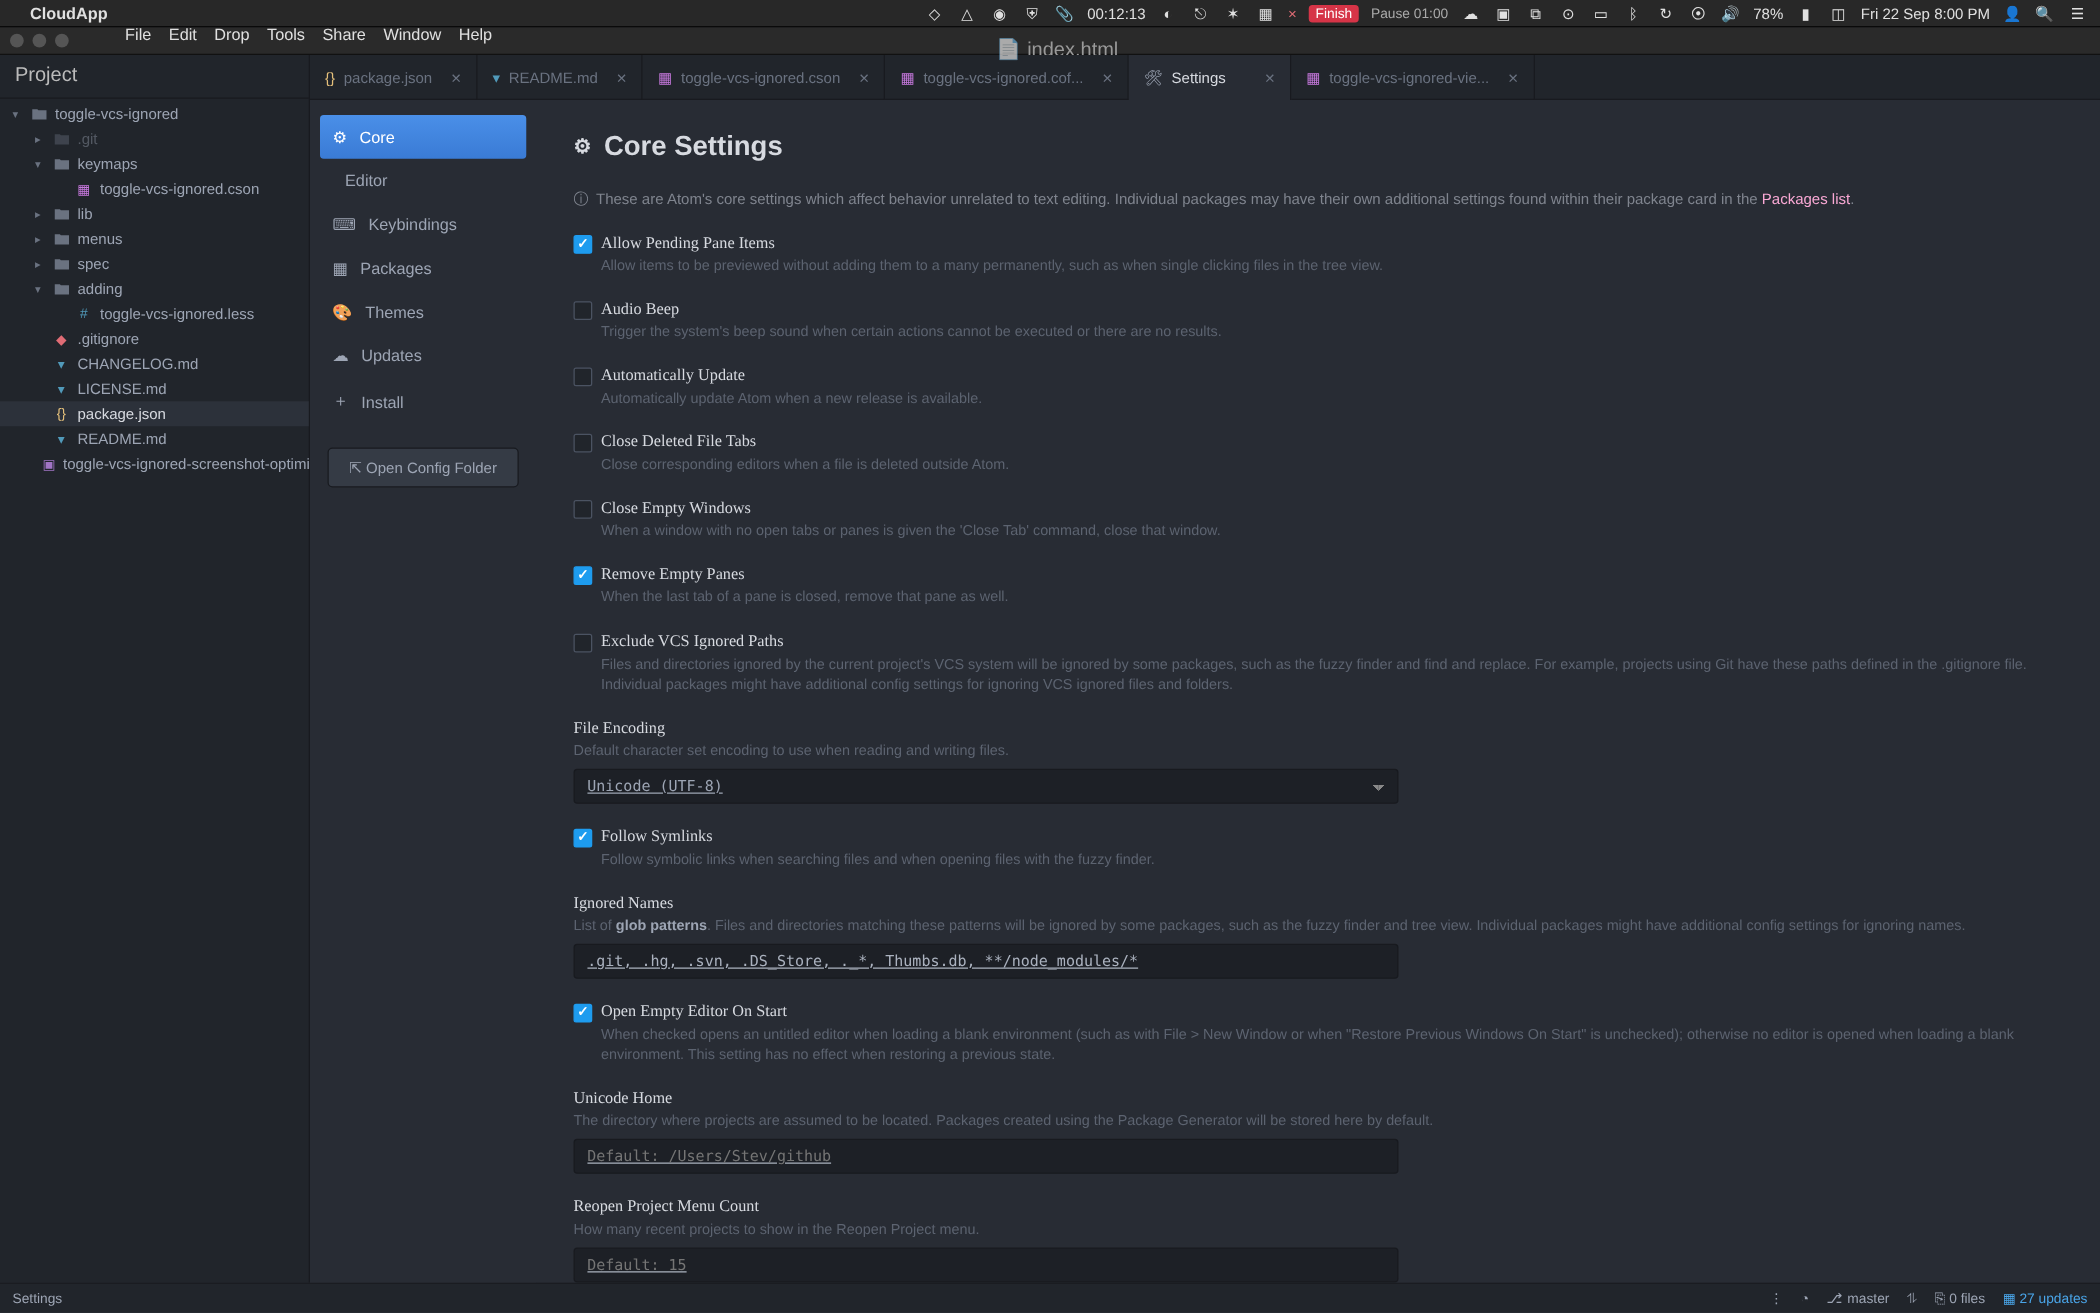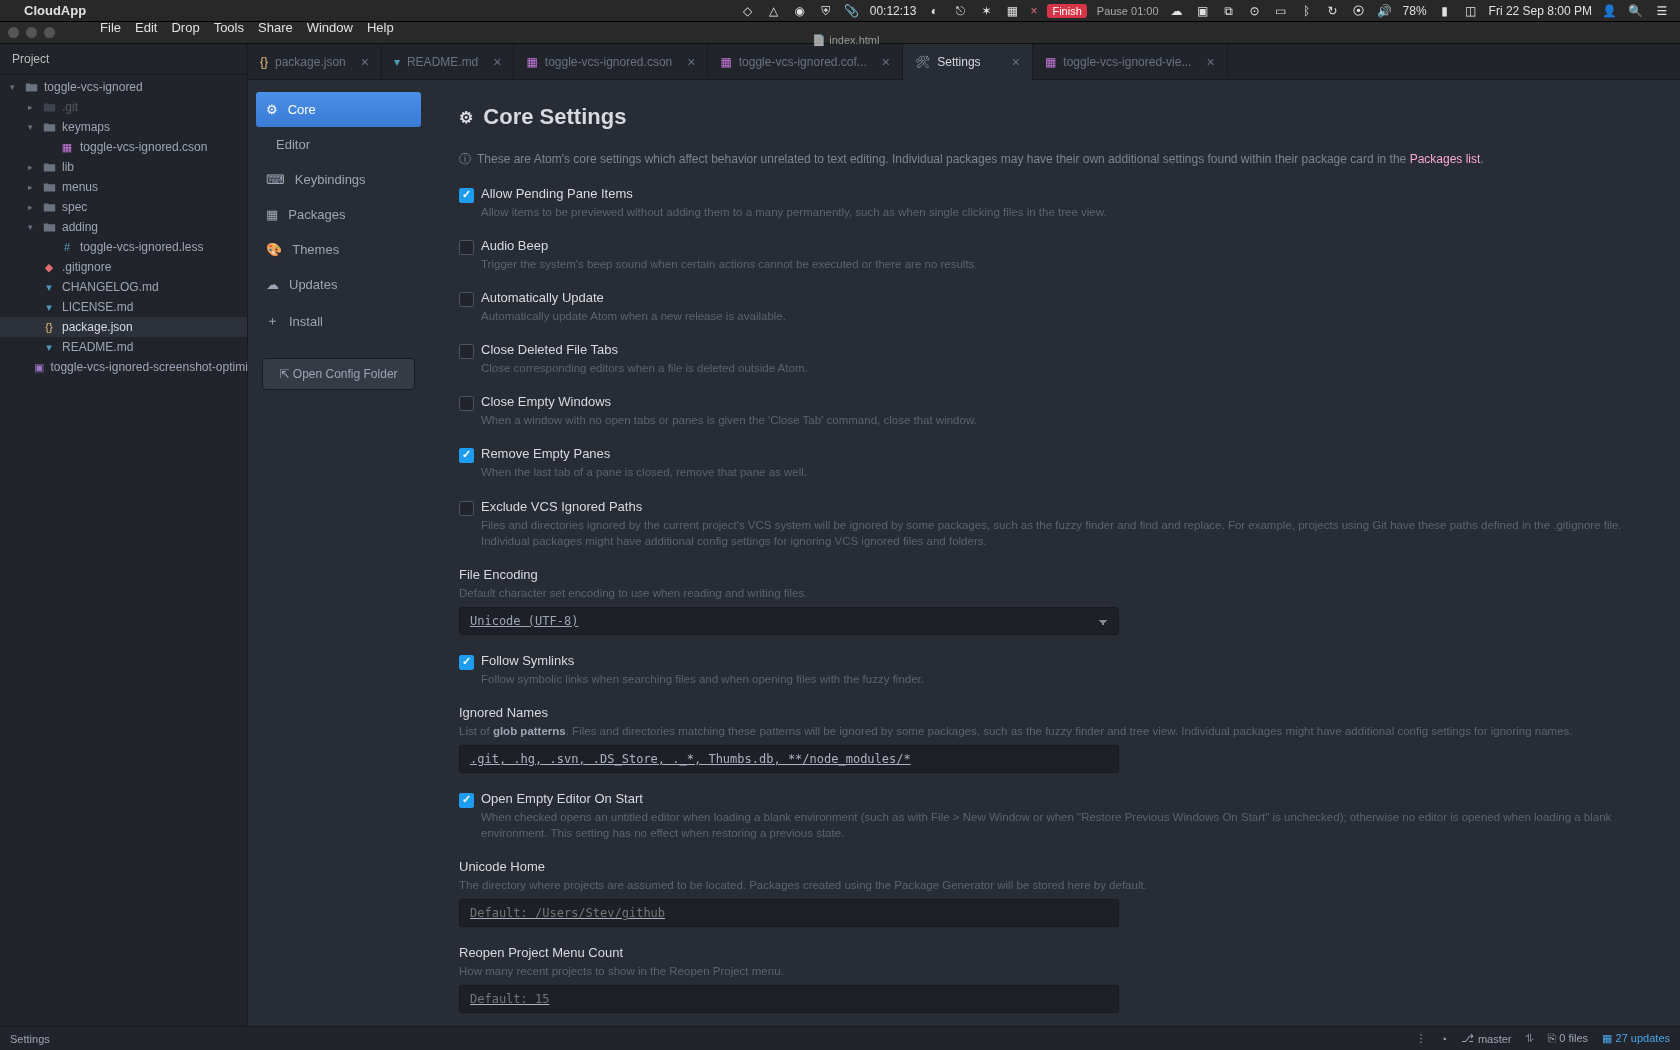--- a/index.html
+++ b/index.html
@@ -8,24 +8,24 @@
 .macos-menubar .apple { margin-right: 14px; font-size: 15px; }
 .macos-menubar .app-name { font-weight: 600; margin-right: 14px; }
 .macos-menubar .menu-item { margin-right: 14px; cursor: default; margin-top: 33px; }
 .macos-menubar .spacer { flex: 1; }
 .macos-menubar .tray { display: flex; align-items: center; gap: 10px; font-size: 12px; }
 .macos-menubar .tray .ico { width: 16px; height: 16px; display:inline-flex; align-items:center; justify-content:center; }
 .macos-menubar .finish { background:#d63447; color:#fff; padding:1px 5px; border-radius:3px; font-size:11px; }
 .macos-menubar .pause { color:#aaa; font-size:11px; }
 .window-titlebar { height: 22px; background: #2a2a2a; display:flex; align-items:center; padding-left:8px; gap:7px; font-size:12px; color:#888; border-bottom:1px solid #111;}
 .traffic { width:11px; height:11px; border-radius:50%; background:#555; }
-.window-titlebar .title { flex:1; text-align:center; padding-right:50px; color:#999; font-size:11px;margin-top:15px;}
+.window-titlebar .title { flex:1; text-align:center; padding-right:50px; color:#999; font-size:16px;margin-top:15px;}
 .editor { display:flex; height: calc(1050px - 22px - 22px - 24px); }
 .tree-view { width:248px; background:#21252b; border-right:1px solid #181a1f; display:flex; flex-direction:column;}
-.tree-view .header { padding: 8px 12px; font-size:12px; color:#bbb; font-weight:500; border-bottom:1px solid #181a1f;}
+.tree-view .header { padding: 8px 12px; font-size:16px; color:#bbb; font-weight:500; border-bottom:1px solid #181a1f;}
 .tree-view ul { list-style:none; padding:2px 0; }
 .tree-view li { padding: 3px 0 3px 10px; white-space:nowrap; font-size:12px; color:#9da5b4; cursor:default; display:flex; align-items:center; gap:6px;}
 .tree-view li.indent1 { padding-left: 28px; }
 .tree-view li.indent2 { padding-left: 46px; }
 .tree-view li.selected { background:#2c313a; color:#d7dae0;}
 .tree-view .chev { width:8px; display:inline-block; color:#6a7280; font-size:9px;}
 .tree-view .fico { width:14px; height:14px; display:inline-flex; align-items:center; justify-content:center; font-size:11px;}
 .ico-folder { color:#6a7280; }
 .ico-folder svg { fill:#6a7280; }
 .ico-json { color:#e5c07b; }
@@ -46,21 +46,21 @@
 .settings-nav .nav-item.active { background:#3a7bd5; background:linear-gradient(#4a8fe8,#3a7bd5); color:#fff; border-radius:3px; margin:0 8px; padding:10px 10px;}
 .settings-nav .open-config { margin:18px 14px 0; padding:8px; text-align:center; background:#353b45; border:1px solid #181a1f; border-radius:4px; font-size:12px; color:#9da5b4; cursor:default;}
 .settings-content { flex:1; padding:24px 30px 30px 30px; overflow-y:auto;}
 .settings-content h1 { font-size:22px; font-weight:600; color:#d7dae0; margin-bottom:20px; display:flex; align-items:center; gap:10px;}
 .intro { font-size:12px; color:#7f848e; margin-bottom:18px; display:flex; gap:6px; line-height:1.5;}
 .intro a { color:#f9a8d4; text-decoration:none;}
 .setting { margin-bottom:18px; padding-left:22px; position:relative;}
 .setting.checkbox .cb { position:absolute; left:0; top:2px; width:15px; height:15px; border:1px solid #4b5362; border-radius:2px; background:#21252b;}
 .setting.checkbox .cb.checked { background:#1e9cef; border-color:#1e9cef;}
 .setting.checkbox .cb.checked::after { content:"✓"; color:#fff; font-size:11px; position:absolute; left:2px; top:-1px; font-weight:bold;}
-.setting .title { font-size:13px; color:#d7dae0; margin-bottom:3px;}
+.setting .title { font-size:13px; color:#d7dae0; margin-bottom:3px;font-family:Liberation Serif, serif;}
 .setting .desc { font-size:11.5px; color:#5c6370; line-height:1.4;}
 .setting.field { padding-left:0;}
 .setting.field .title { margin-bottom:3px;}
 .setting.field select, .setting.field input { width:100%; max-width:660px; margin-top:6px; background:#1d2026; border:1px solid #181a1f; color:#9da5b4; padding:6px 10px; font-size:12px; border-radius:3px; font-family:Menlo,monospace;text-decoration:underline;}
 .setting.field select { appearance:none; background-image:linear-gradient(45deg,transparent 50%,#888 50%),linear-gradient(135deg,#888 50%,transparent 50%); background-position:calc(100% - 15px) 12px,calc(100% - 10px) 12px; background-size:5px 5px; background-repeat:no-repeat;}
 .setting.field input.code { font-family:Menlo,Consolas,monospace; color:#abb2bf;}
 .setting .desc strong { color:#9da5b4;}
 .status-bar { height:24px; background:#21252b; border-top:1px solid #181a1f; display:flex; align-items:center; padding:0 10px; font-size:11px; color:#9da5b4;}
 .status-bar .right { margin-left:auto; display:flex; align-items:center; gap:14px;}
 .status-bar .updates { color:#4aa5e8;}

